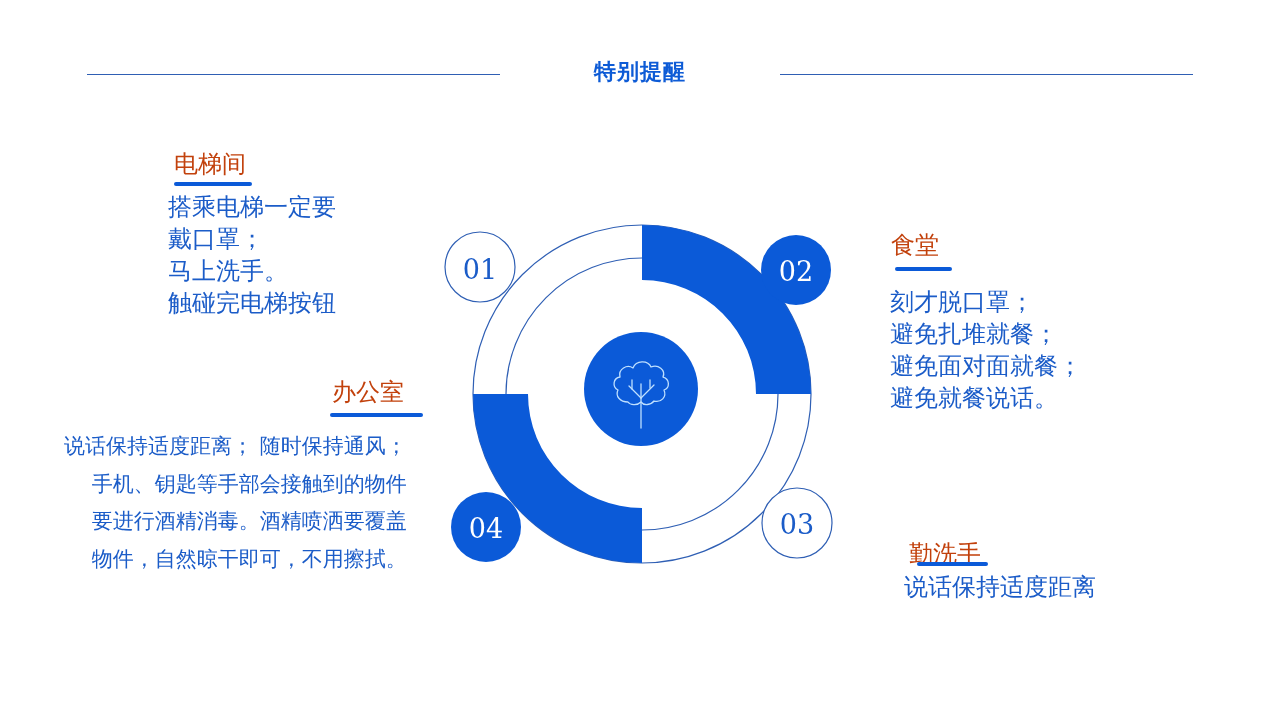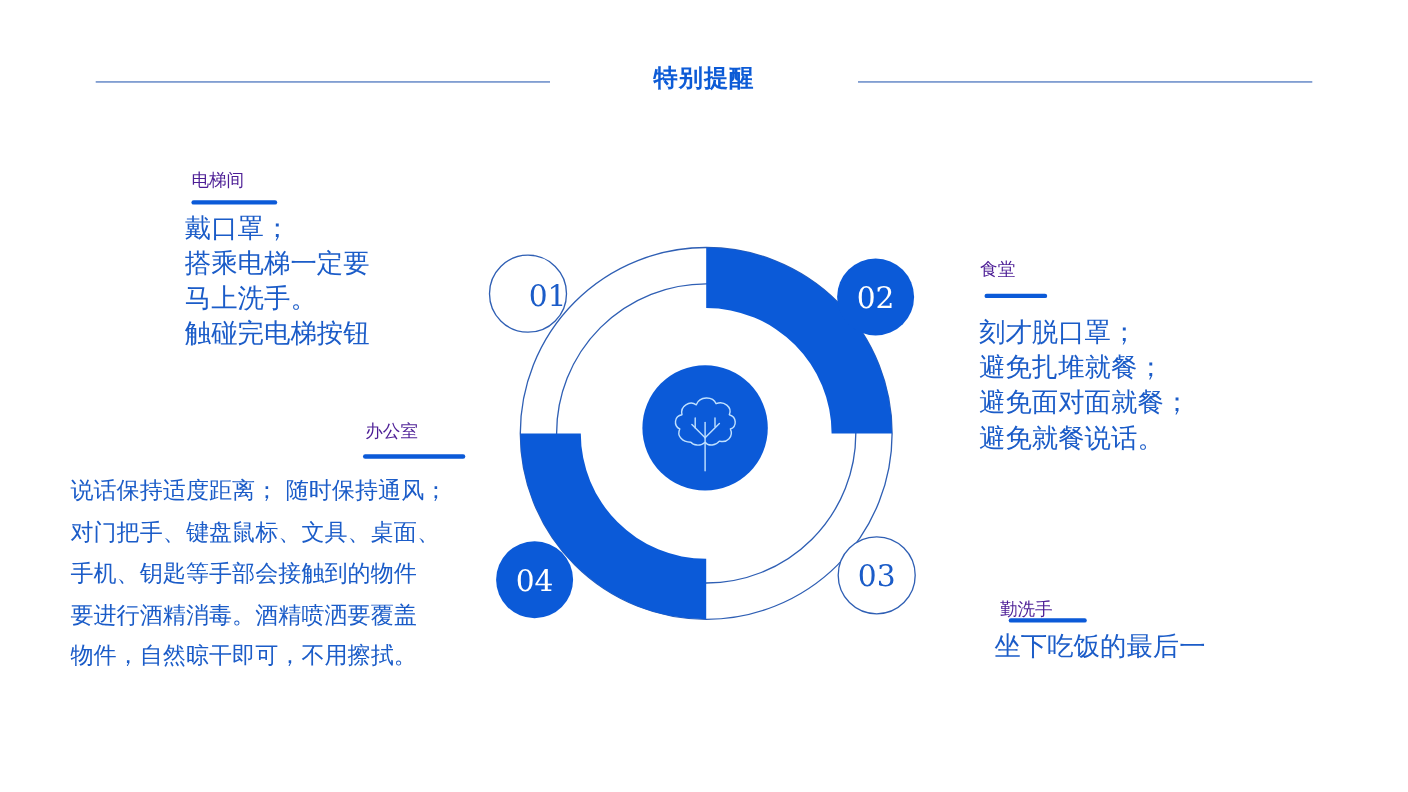--- a/index.html
+++ b/index.html
@@ -1,26 +1,26 @@
 <!DOCTYPE html>
 <html><head>
 <meta charset="utf-8">
 <style>
   html, body { margin: 0; padding: 0; background: #ffffff; }
   body { width: 1280px; height: 720px; position: relative; overflow: hidden;
          font-family: "DejaVu Sans", "Liberation Sans", sans-serif; color: #1b5cc8; }
   .hline { position: absolute; height: 1px; background: #2f5fb4; top: 74px; }
   .title { position: absolute; left: 540px; top: 50px; width: 200px; text-align: center;
            font-size: 22px; font-weight: bold; color: #0d5bd6; letter-spacing: 1px; line-height: 44px; }
-  .heading { position: absolute; font-size: 16px; line-height: 30px; color: #4c1d95; white-space: nowrap; }
+  .heading { position: absolute; font-size: 24px; line-height: 30px; color: #c2410c; white-space: nowrap; }
   .uline { position: absolute; height: 4px; border-radius: 2px; background: #0b5ad8; }
   .body-text { position: absolute; font-size: 24px; line-height: 32px; color: #1b5cc8; white-space: nowrap; }
   .body-text div { white-space: nowrap; }
   .office-text { position: absolute; font-size: 21px; line-height: 37.5px; color: #1b5cc8; }
-  .office-text div { white-space: nowrap; }
+  .office-text div { white-space: nowrap; text-align: right; }
   svg { position: absolute; left: 0; top: 0; }
   .numlabel { position: absolute; width: 70px; height: 70px; text-align: center; line-height: 70px;
               font-family: "DejaVu Serif", "Liberation Serif", serif; font-size: 27px; }
   .numlabel.filled { color: #ffffff; }
   .numlabel.outline { color: #1b5cc8; }
 </style>
 </head>
 <body>
 
 <div class="hline" style="left:87px; width:413px;"></div>
@@ -46,50 +46,49 @@
     <path d="M632 389 L632 380"></path>
     <path d="M650 388 L650 380"></path>
   </g>
 
   <circle cx="480" cy="267" r="35" fill="#ffffff" stroke="#2f5fb4" stroke-width="1.2"></circle>
   <circle cx="796" cy="270" r="35" fill="#0b5ad8"></circle>
   <circle cx="797" cy="523" r="35" fill="#ffffff" stroke="#2f5fb4" stroke-width="1.2"></circle>
   <circle cx="486" cy="527" r="35" fill="#0b5ad8"></circle>
 </svg>
 
-<div class="numlabel outline" style="left:445px; top:235px;text-align:right;">01</div>
+<div class="numlabel outline" style="left:445px; top:235px;">01</div>
 <div class="numlabel filled" style="left:761px; top:237px;">02</div>
 <div class="numlabel outline" style="left:762px; top:490px;">03</div>
 <div class="numlabel filled" style="left:451px; top:494px;">04</div>
 
 <div class="heading" style="left:174px; top:149px;">电梯间</div>
 <div class="uline" style="left:174px; top:182px; width:78px;"></div>
 <div class="body-text" style="left:168px; top:191px;">
+  <div>搭乘电梯一定要</div>
   <div>戴口罩；</div>
-  <div>搭乘电梯一定要</div>
   <div>马上洗手。</div>
   <div>触碰完电梯按钮</div>
 </div>
 
 <div class="heading" style="left:891px; top:230px;">食堂</div>
 <div class="uline" style="left:895px; top:267px; width:57px;"></div>
 <div class="body-text" style="left:890px; top:286px;">
   <div>刻才脱口罩；</div>
   <div>避免扎堆就餐；</div>
   <div>避免面对面就餐；</div>
   <div>避免就餐说话。</div>
 </div>
 
 <div class="heading" style="left:332px; top:377px;">办公室</div>
 <div class="uline" style="left:330px; top:413px; width:93px;"></div>
 <div class="office-text" style="left:64px; top:428px;">
   <div>说话保持适度距离； 随时保持通风；</div>
-  <div>对门把手、键盘鼠标、文具、桌面、</div>
   <div>手机、钥匙等手部会接触到的物件</div>
   <div>要进行酒精消毒。酒精喷洒要覆盖</div>
   <div>物件，自然晾干即可，不用擦拭。</div>
 </div>
 
 <div class="heading" style="left:909px; top:527px;margin-top:12px;">勤洗手</div>
 <div class="uline" style="left:917px; top:562px; width:71px;"></div>
 <div class="body-text" style="left:904px; top:571px;">
-  <div>坐下吃饭的最后一</div>
+  <div>说话保持适度距离</div>
 </div>
 
 </body></html>

